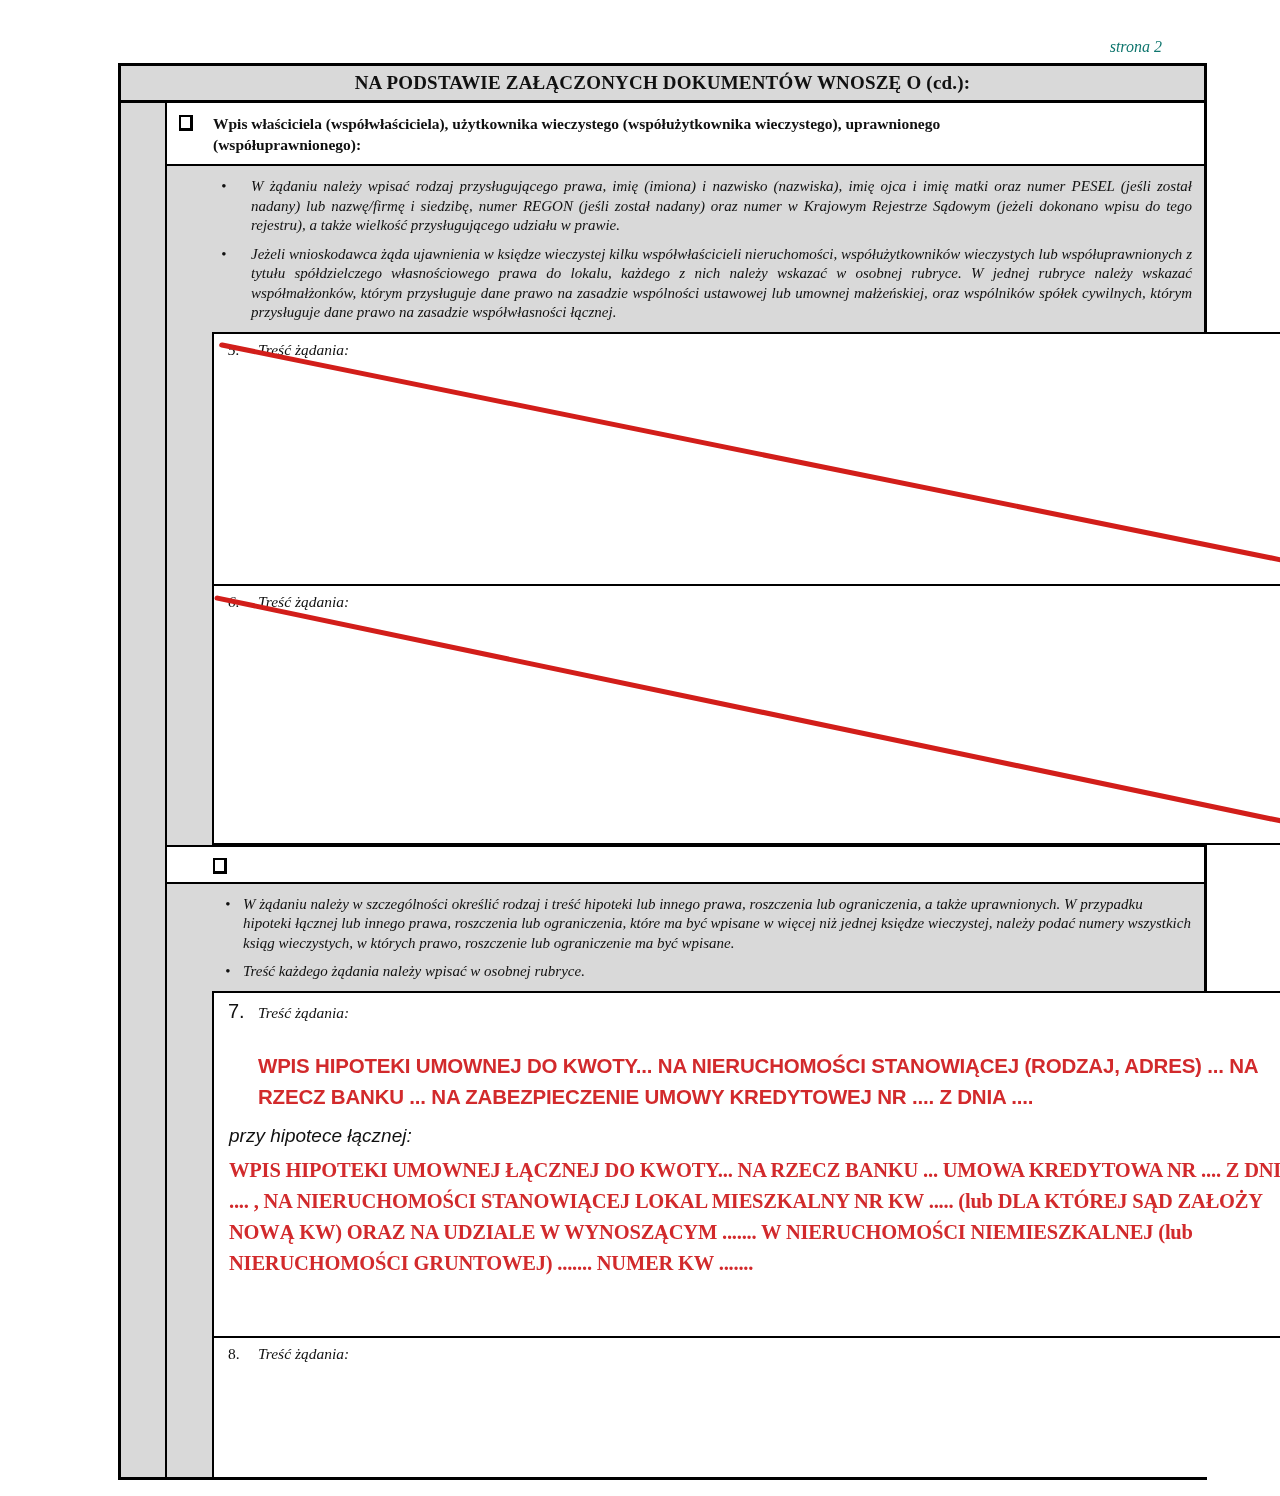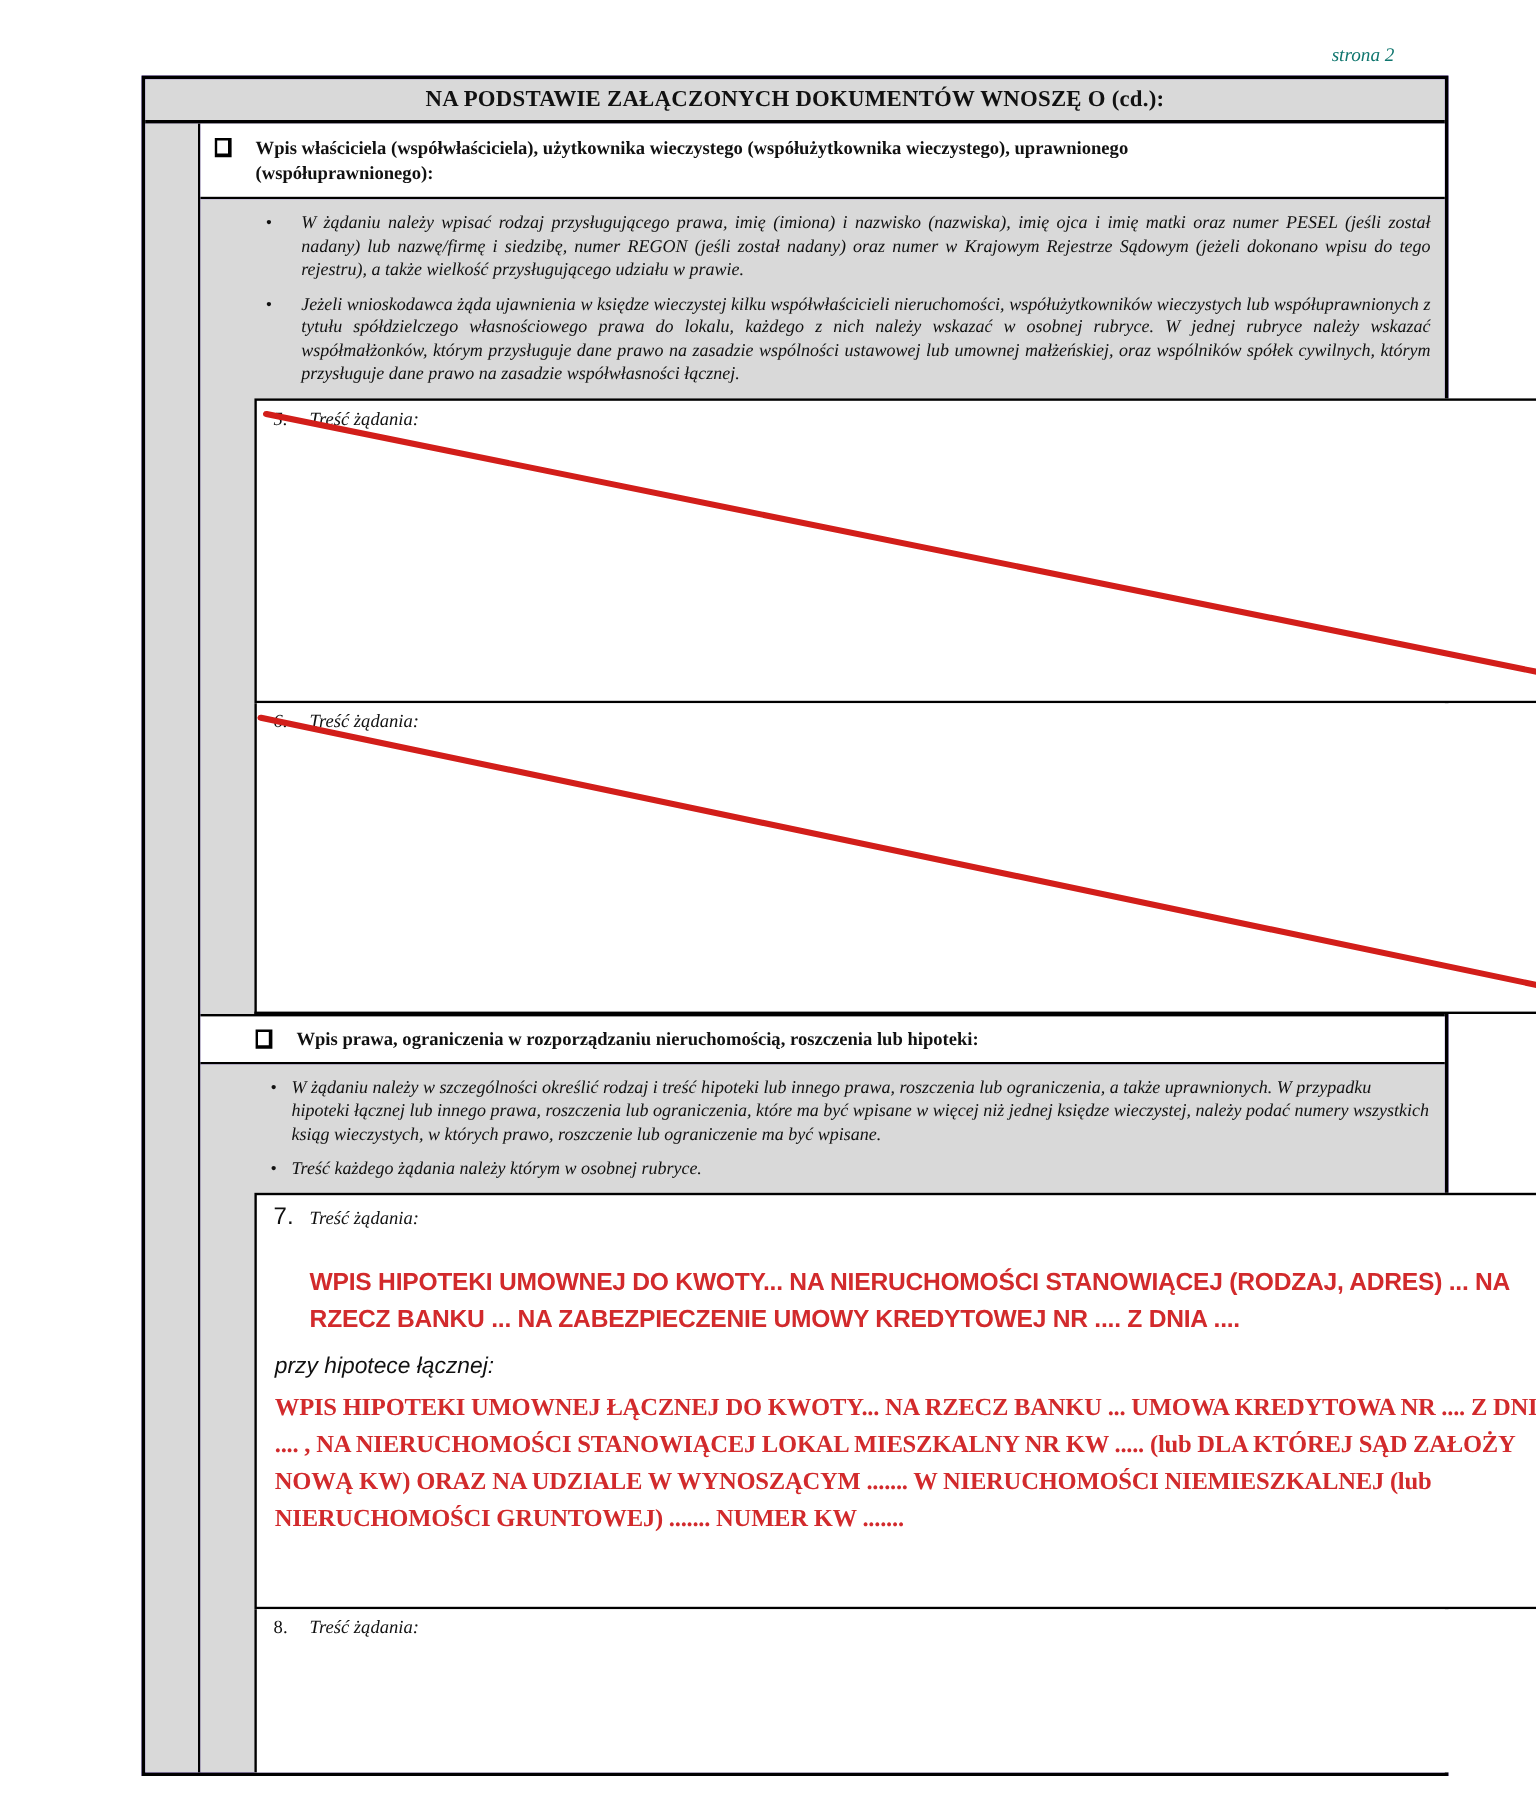--- a/index.html
+++ b/index.html
@@ -155,31 +155,30 @@
             <span class="rubric-label">Treść żądania:</span>
           </div>
           <svg class="strike-svg" viewBox="0 0 986 255" preserveAspectRatio="none">
             <line x1="3" y1="12" x2="981" y2="245" style="stroke:var(--line-red,#d21e1a)" stroke-width="5" stroke-linecap="round"></line>
           </svg>
         </div>
       </div>
 
       <div class="check-row second">
         <span class="checkbox"></span>
-        <span class="check-label">Wpis prawa, ograniczenia w rozporządzaniu nieruchomością, roszczenia lub hipoteki:</span>
       </div>
 
       <div class="instructions sec2 grow">
         <div class="bullet-item">
           <span class="marker">•</span>
           <span class="bullet-text">W żądaniu należy w szczególności określić rodzaj i treść hipoteki lub innego prawa, roszczenia lub ograniczenia, a także uprawnionych. W przypadku hipoteki łącznej lub innego prawa, roszczenia lub ograniczenia, które ma być wpisane w więcej niż jednej księdze wieczystej, należy podać numery wszystkich ksiąg wieczystych, w których prawo, roszczenie lub ograniczenie ma być wpisane.</span>
         </div>
         <div class="bullet-item">
           <span class="marker">•</span>
-          <span class="bullet-text">Treść każdego żądania należy którym w osobnej rubryce.</span>
+          <span class="bullet-text">Treść każdego żądania należy wpisać w osobnej rubryce.</span>
         </div>
 
         <div class="rubric-box box7">
           <div class="rubric-head">
             <span class="rubric-num big">7.</span>
             <span class="rubric-label">Treść żądania:</span>
           </div>
           <div class="entry-red entry-main">WPIS HIPOTEKI UMOWNEJ DO KWOTY...  NA NIERUCHOMOŚCI STANOWIĄCEJ (RODZAJ, ADRES) ...  NA RZECZ BANKU ... NA ZABEZPIECZENIE UMOWY KREDYTOWEJ NR .... Z DNIA ....</div>
           <div class="joint-note">przy hipotece łącznej:</div>
           <div class="entry-red entry-joint">WPIS HIPOTEKI UMOWNEJ ŁĄCZNEJ DO KWOTY...  NA RZECZ BANKU ... UMOWA KREDYTOWA NR .... Z DNIA .... , NA NIERUCHOMOŚCI STANOWIĄCEJ LOKAL MIESZKALNY NR KW .....  (lub DLA KTÓREJ SĄD ZAŁOŻY NOWĄ KW) ORAZ NA UDZIALE W WYNOSZĄCYM ....... W NIERUCHOMOŚCI NIEMIESZKALNEJ (lub NIERUCHOMOŚCI GRUNTOWEJ) .......  NUMER KW .......</div>

